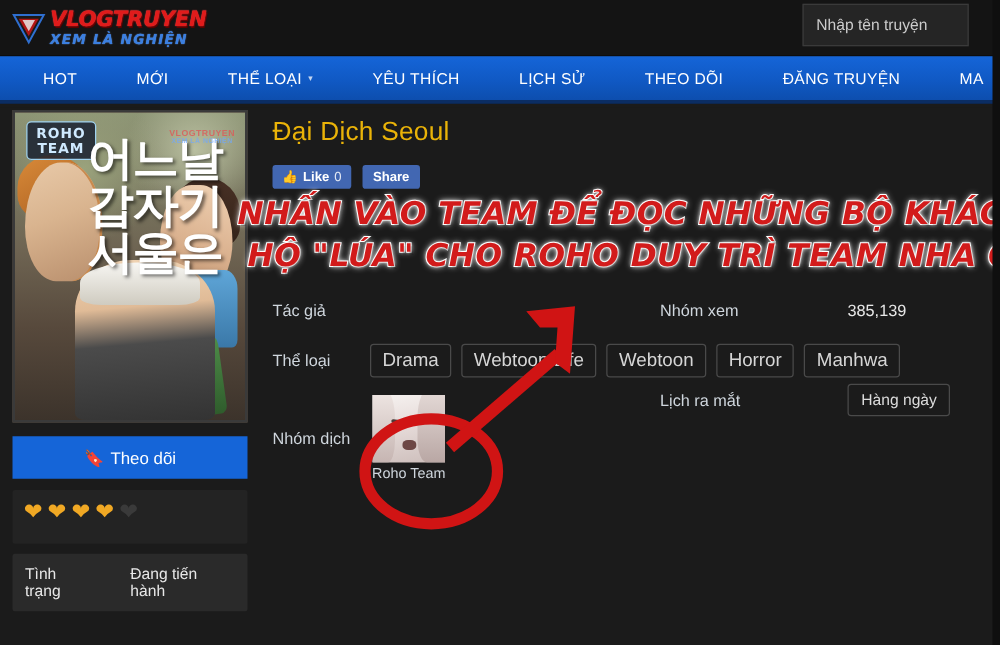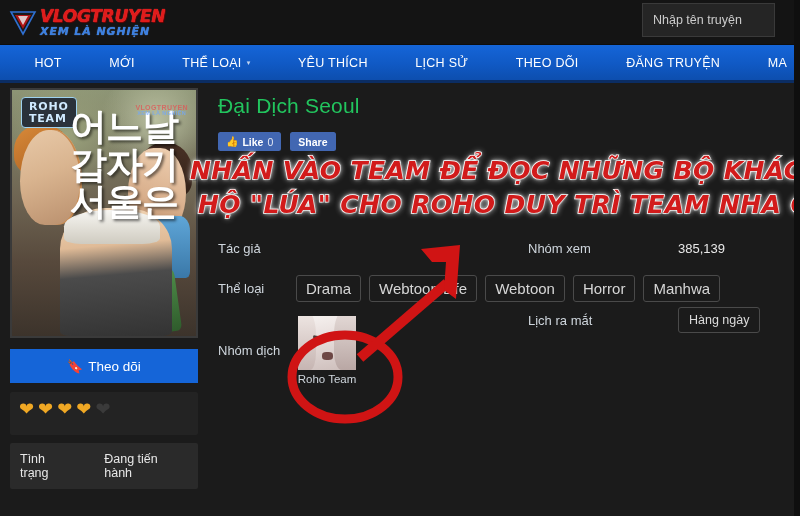--- a/index.html
+++ b/index.html
@@ -162,21 +162,21 @@
     width: 44px; height: 62px;
     background: linear-gradient(180deg,#5fa6d8,#3a78a8);
     border-radius: 30% 24% 10% 10%;
   }
   .cover-badge {
     position: absolute; left: 9px; top: 7px;
     background: rgba(20,28,46,.82);
     border: 1.5px solid #9fd2ef;
     border-radius: 4px;
     padding: 3px 7px;
-    text-align: left;
+    text-align: center;
     line-height: 1.05;
   }
   .cover-badge span {
     display: block;
     font-size: 11px; font-weight: bold;
     color: #cfeaff;
     letter-spacing: .8px;
     font-family: "DejaVu Sans", sans-serif;
   }
   .cover-kr {
@@ -235,21 +235,21 @@
     font-size: 12.5px; color: #e8e8e8;
   }
 
   
   .right-col {
     position: absolute; left: 218px; top: 0;
     width: 572px;
   }
   .title {
     font-size: 21px;
-    color: #22c55e;
+    color: #eab308;
     font-weight: normal;
     margin-top: 8px;
     letter-spacing: .2px;
   }
   .fb-row { display: flex; gap: 9px; margin-top: 14px; }
   .fb-like, .fb-share {
     height: 19px;
     background: #4267b2;
     border-radius: 2.5px;
     color: #ffffff;

